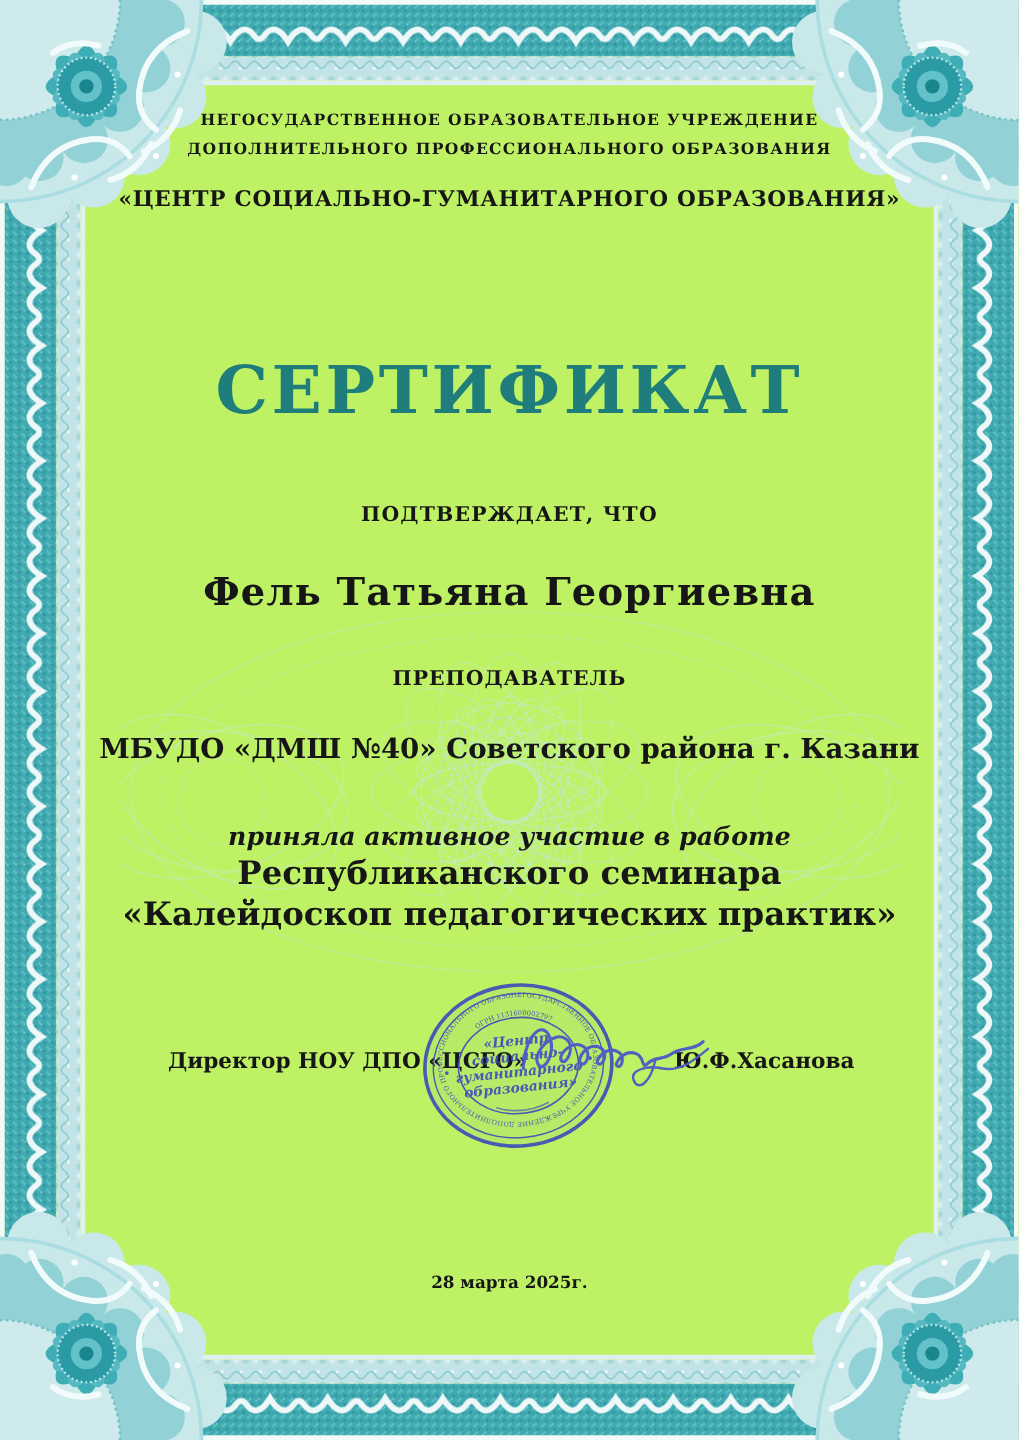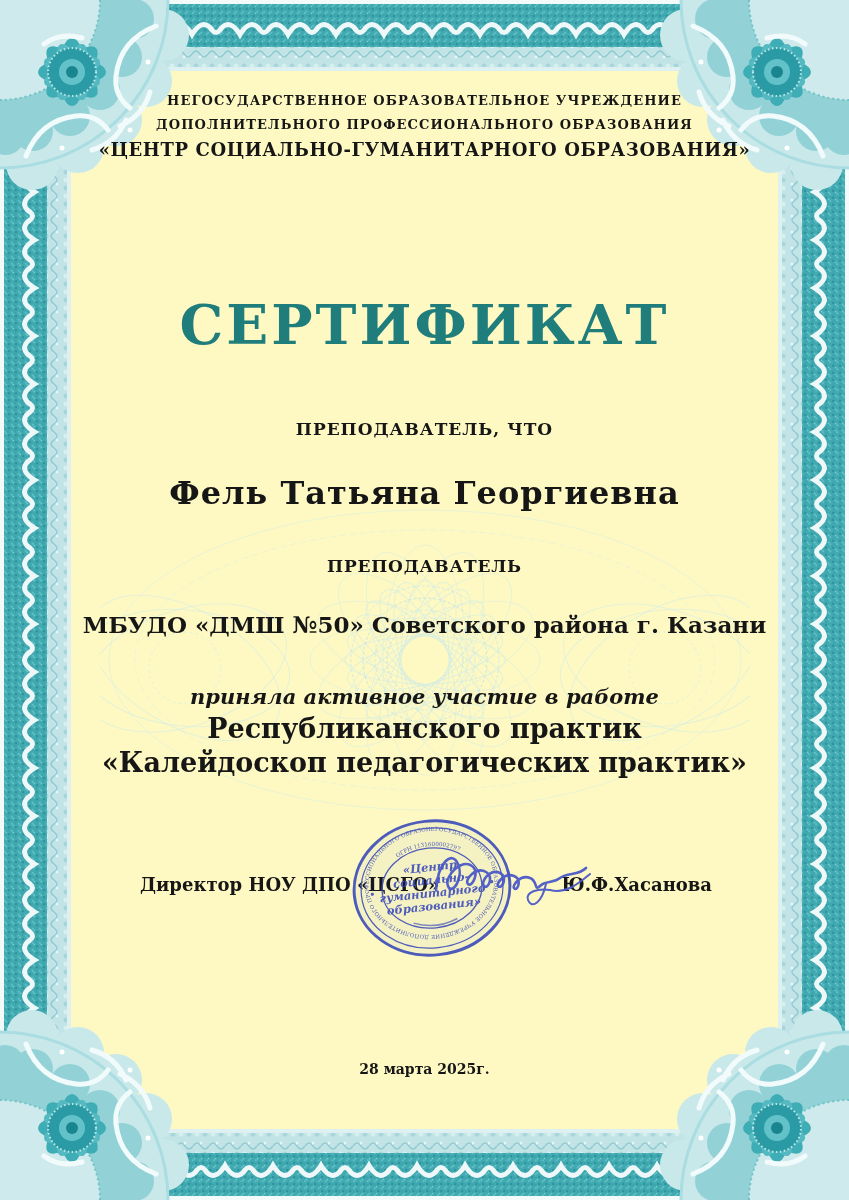--- a/index.html
+++ b/index.html
@@ -1,30 +1,30 @@
 <!DOCTYPE html>
 <html><head>
 <meta charset="utf-8">
 <style>
   html,body{margin:0;padding:0;background:#e8e8e8;}
   .page{
     position:relative;width:849px;height:1200px;margin:0 auto;
-    background:#fef9c3;overflow:hidden;
+    background:#bef264;overflow:hidden;
     font-family:"DejaVu Serif","Liberation Serif",serif;
   }
   svg{display:block;}
   .layer{position:absolute;left:0;top:0;}
   .guilloche{position:absolute;left:100px;top:500px;}
   .t{
     position:absolute;left:75px;right:75px;text-align:center;
     font-weight:700;color:#161616;line-height:1.25;
   }
   .org1{top:93px;font-size:13px;letter-spacing:1.1px;}
   .org2{top:117px;font-size:13px;letter-spacing:1.1px;}
-  .org3{top:139px;font-size:18px;letter-spacing:0.6px;}
+  .org3{top:156px;font-size:18px;letter-spacing:0.6px;}
   .title{top:291px;font-size:55px;letter-spacing:3px;color:#1f7e7c;}
   .confirms{top:419px;font-size:17px;letter-spacing:1px;}
   .name{top:473px;font-size:32px;letter-spacing:1px;}
   .role{top:556px;font-size:17px;letter-spacing:0.8px;}
   .school{top:611px;font-size:23px;}
   .p1{top:684px;font-size:21px;font-style:italic;}
   .p2{top:712px;font-size:27px;}
   .p3{top:746px;font-size:27px;text-align:center;}
   .director-row{
     position:absolute;left:140px;right:137px;top:874px;
@@ -178,27 +178,27 @@
     <use href="#corner" transform="translate(0,1200) scale(1,-1)"></use>
     <use href="#corner" transform="translate(849,1200) scale(-1,-1)"></use>
   </svg>
 
   <div class="t org1">НЕГОСУДАРСТВЕННОЕ ОБРАЗОВАТЕЛЬНОЕ УЧРЕЖДЕНИЕ</div>
   <div class="t org2">ДОПОЛНИТЕЛЬНОГО ПРОФЕССИОНАЛЬНОГО ОБРАЗОВАНИЯ</div>
   <div class="t org3">«ЦЕНТР СОЦИАЛЬНО-ГУМАНИТАРНОГО ОБРАЗОВАНИЯ»</div>
 
   <div class="t title">СЕРТИФИКАТ</div>
 
-  <div class="t confirms">ПРЕПОДАВАТЕЛЬ, ЧТО</div>
+  <div class="t confirms">ПОДТВЕРЖДАЕТ, ЧТО</div>
   <div class="t name">Фель Татьяна Георгиевна</div>
   <div class="t role">ПРЕПОДАВАТЕЛЬ</div>
-  <div class="t school">МБУДО «ДМШ №50» Советского района г. Казани</div>
+  <div class="t school">МБУДО «ДМШ №40» Советского района г. Казани</div>
 
   <div class="t p1">приняла активное участие в работе</div>
-  <div class="t p2">Республиканского практик</div>
+  <div class="t p2">Республиканского семинара</div>
   <div class="t p3">«Калейдоскоп педагогических практик»</div>
 
   <div class="director-row">
     <span>Директор НОУ ДПО «ЦСГО»</span>
     <span>Ю.Ф.Хасанова</span>
   </div>
 
   <svg class="stamp" width="164" height="140" viewBox="0 0 164 140">
     <defs>
       <path id="ringPath" d="M82,13 a63,52 0 1 1 -0.2,0" fill="none"></path>

